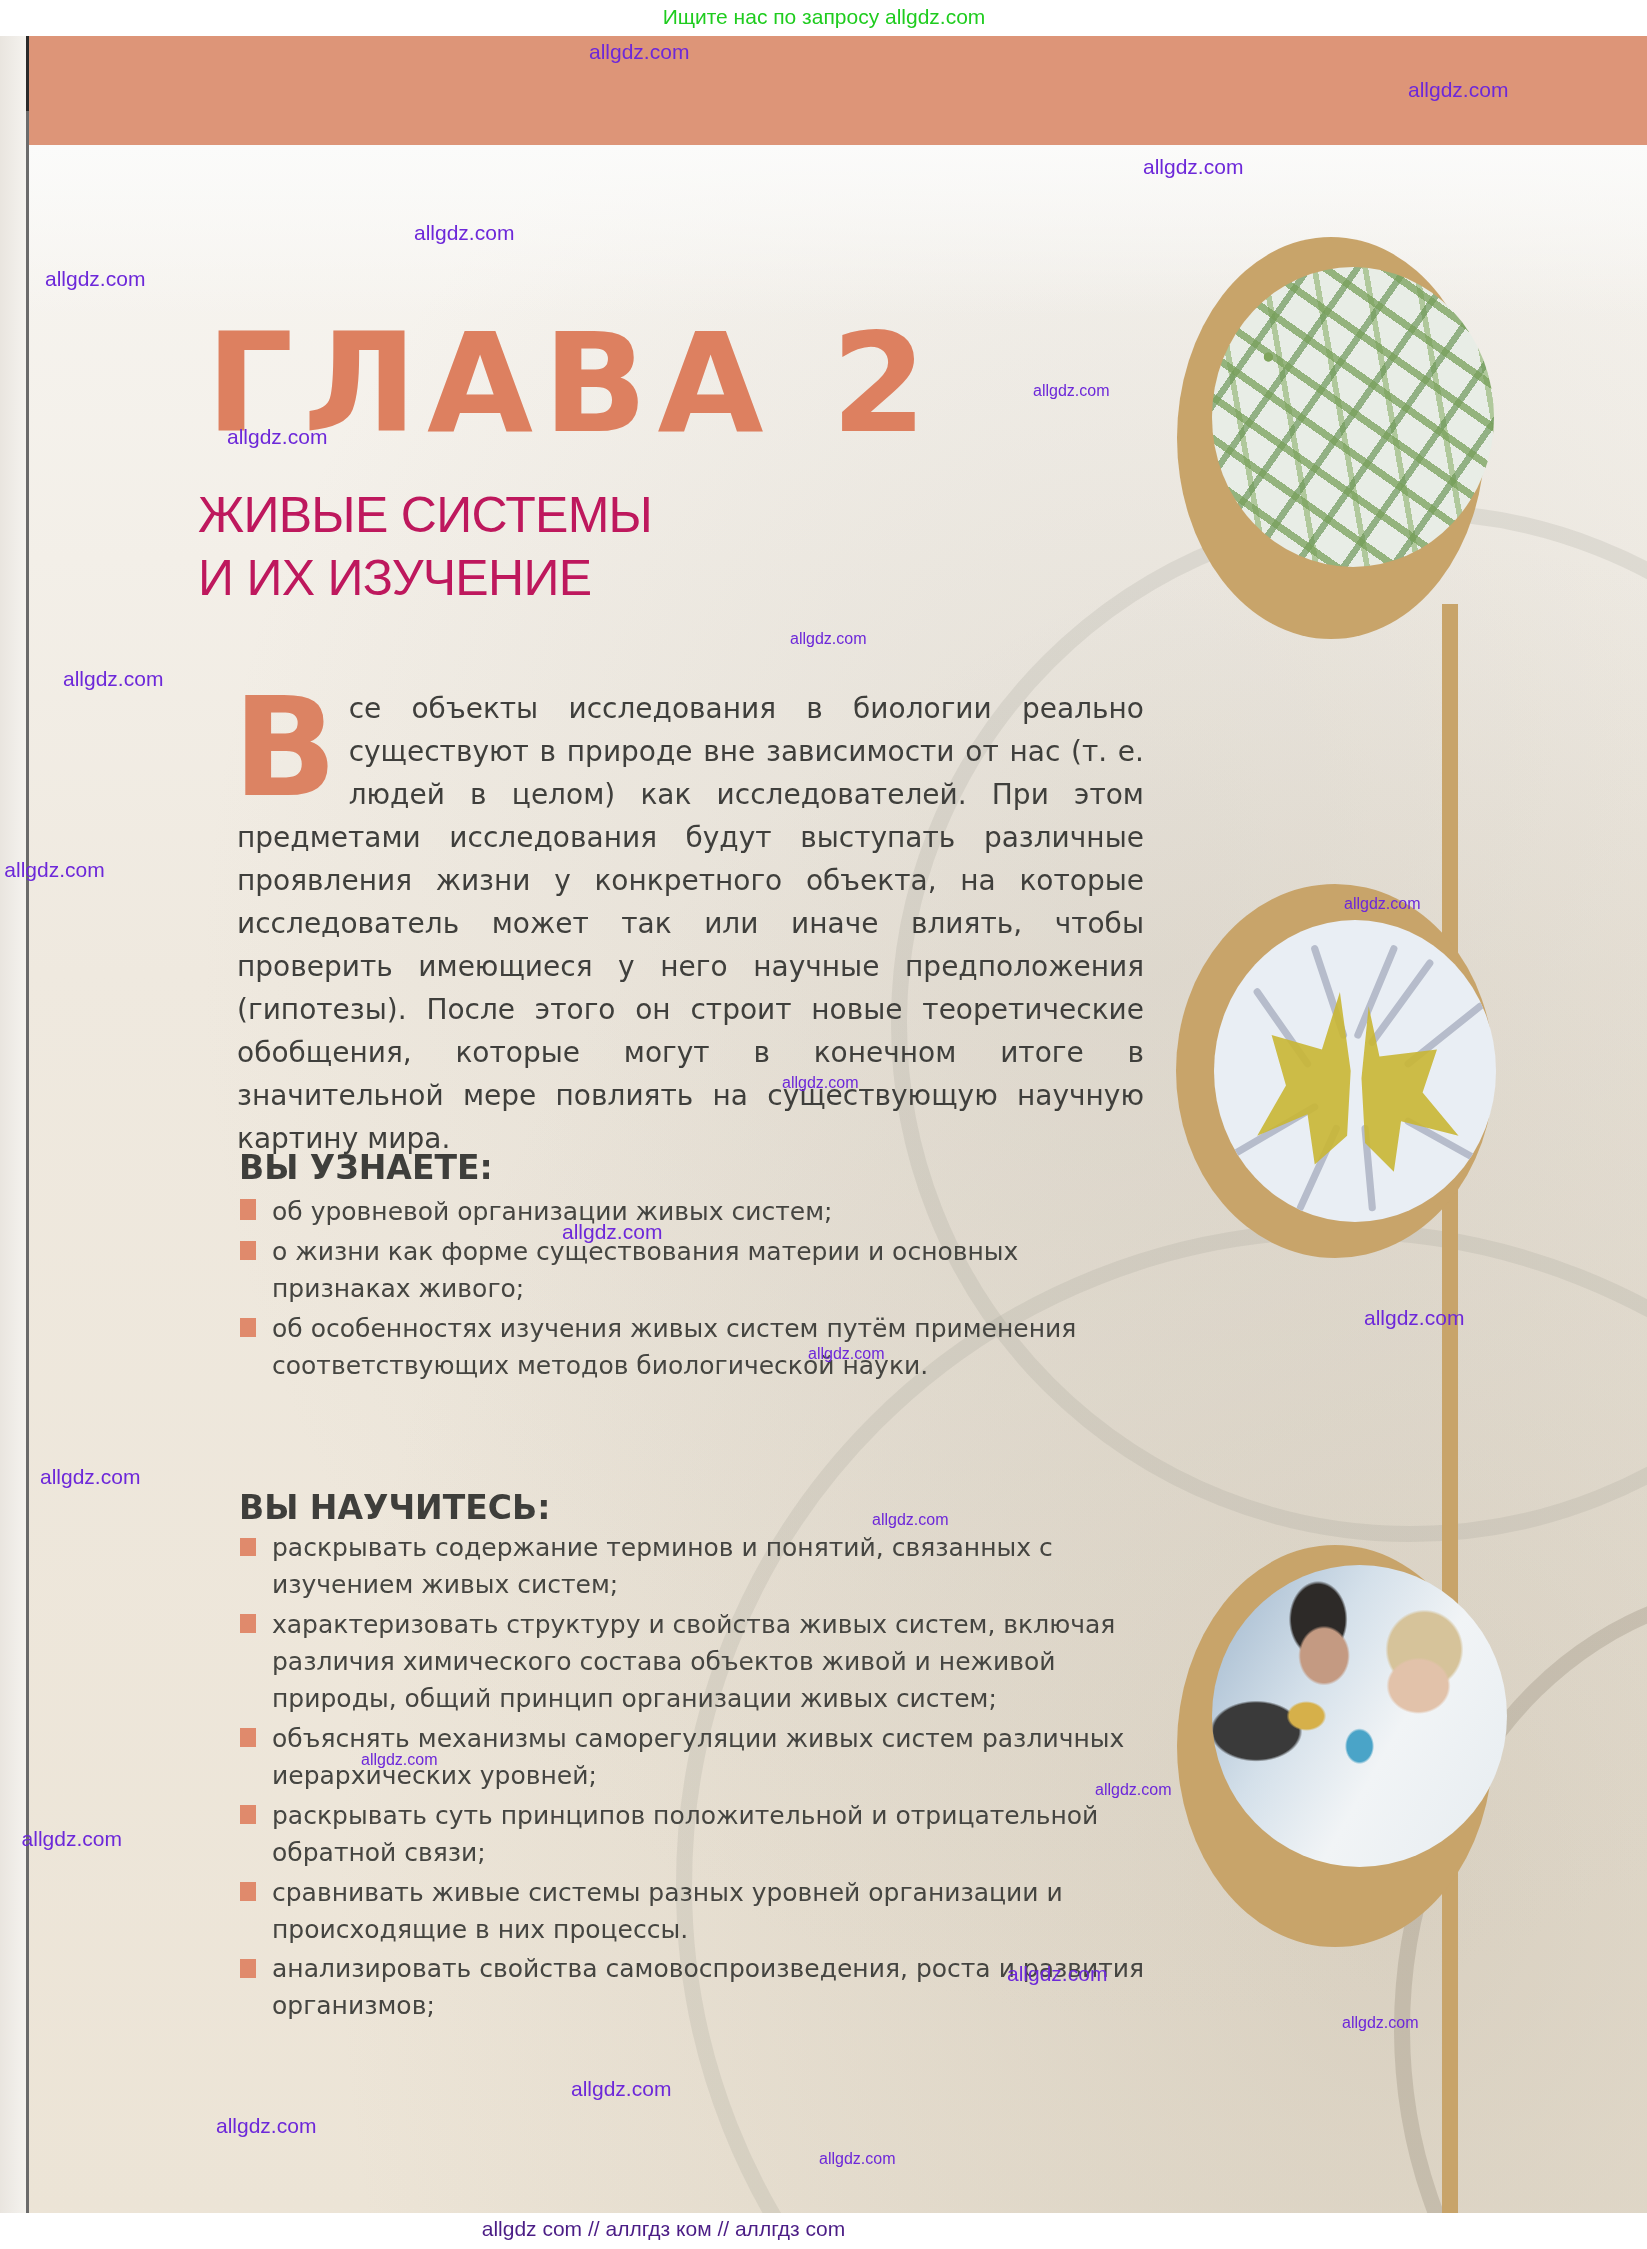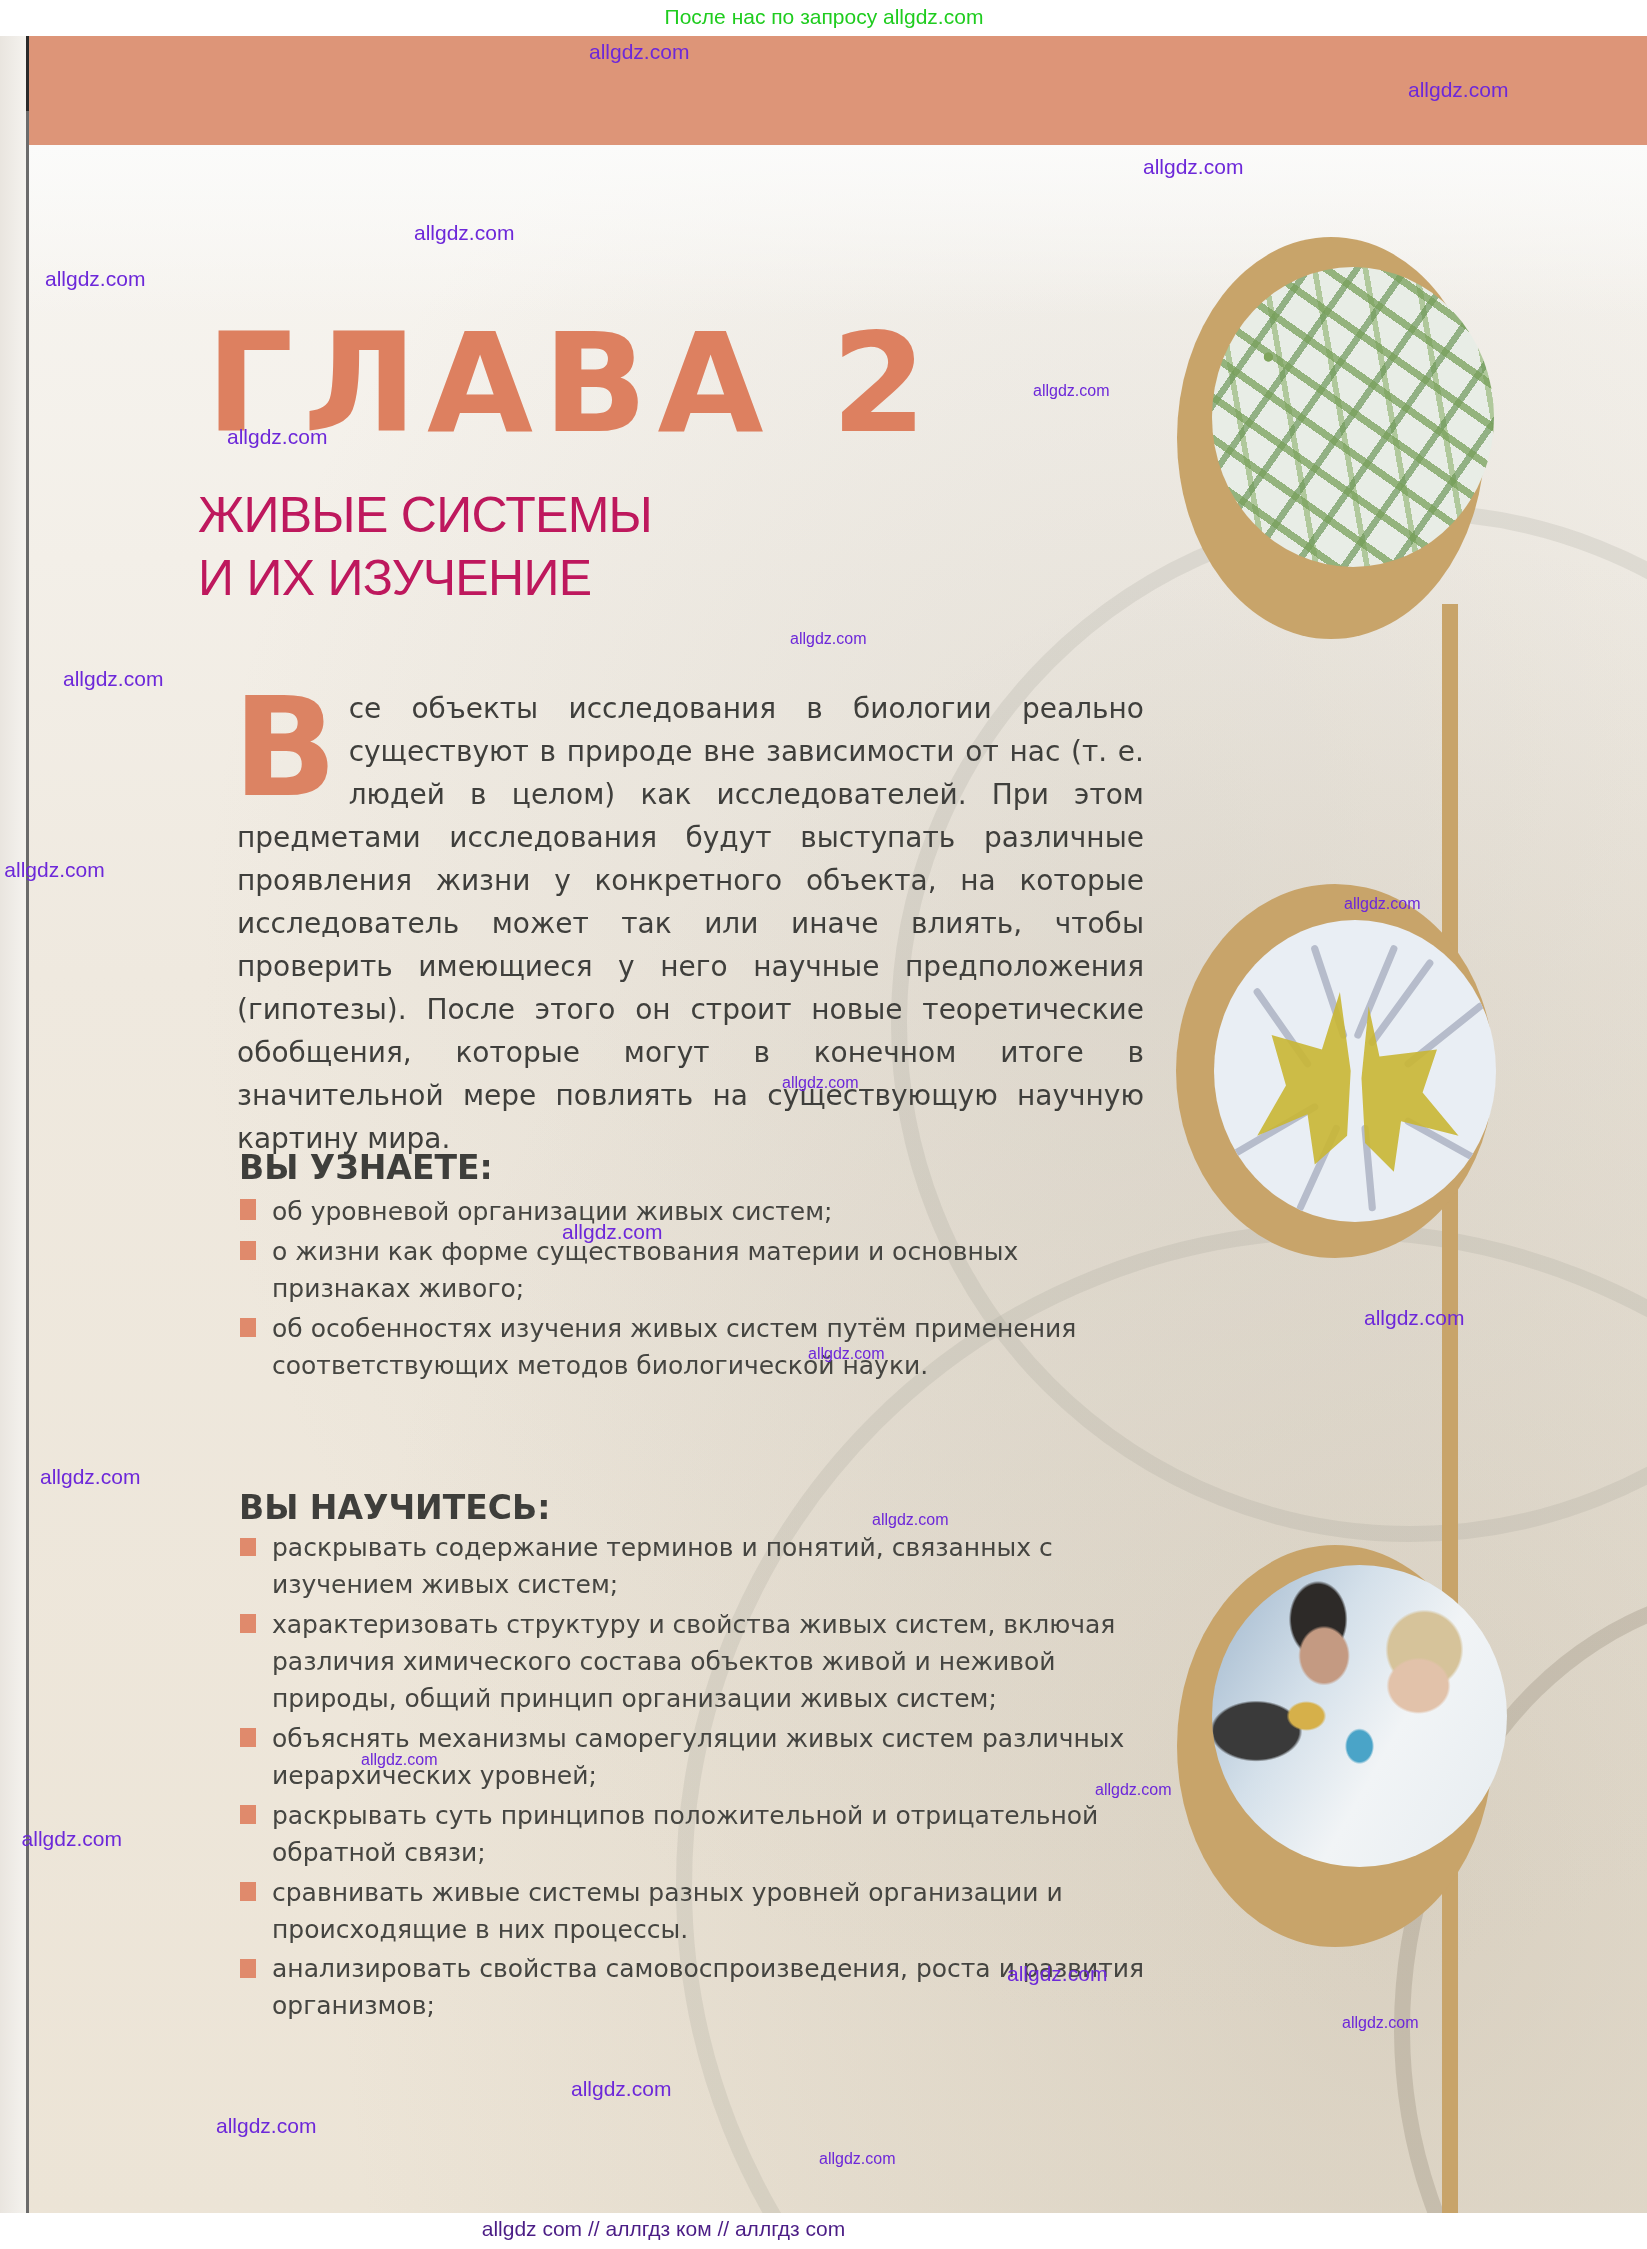--- a/index.html
+++ b/index.html
@@ -47,21 +47,21 @@
   .watermark { position:absolute; font-family:"Liberation Sans", sans-serif; color:#6d28d9; white-space:nowrap; }
   .wm-lg { font-size:21px; }
   .wm-sm { font-size:16px; }
   .bottom-banner { position:absolute; left:0; top:2213px; width:1327px; height:37px; background:#fff; text-align:center; }
   .bottom-banner span { font-family:"Liberation Sans", sans-serif; font-size:21px; color:#4b1d86; line-height:32px; }
 </style>
 </head>
 <body>
 
 <div class="top-banner">
-  <span>После нас по запросу allgdz.com</span>
+  <span>Ищите нас по запросу allgdz.com</span>
 </div>
 
 <div class="page">
   <div class="left-strip">
     <div class="spine"></div>
     <div class="tab"></div>
   </div>
   <div class="header-band"></div>
   <div class="bg-tint">
     <div class="ghost" style="left:862px;top:359px;width:1006px;height:1006px;"></div>

